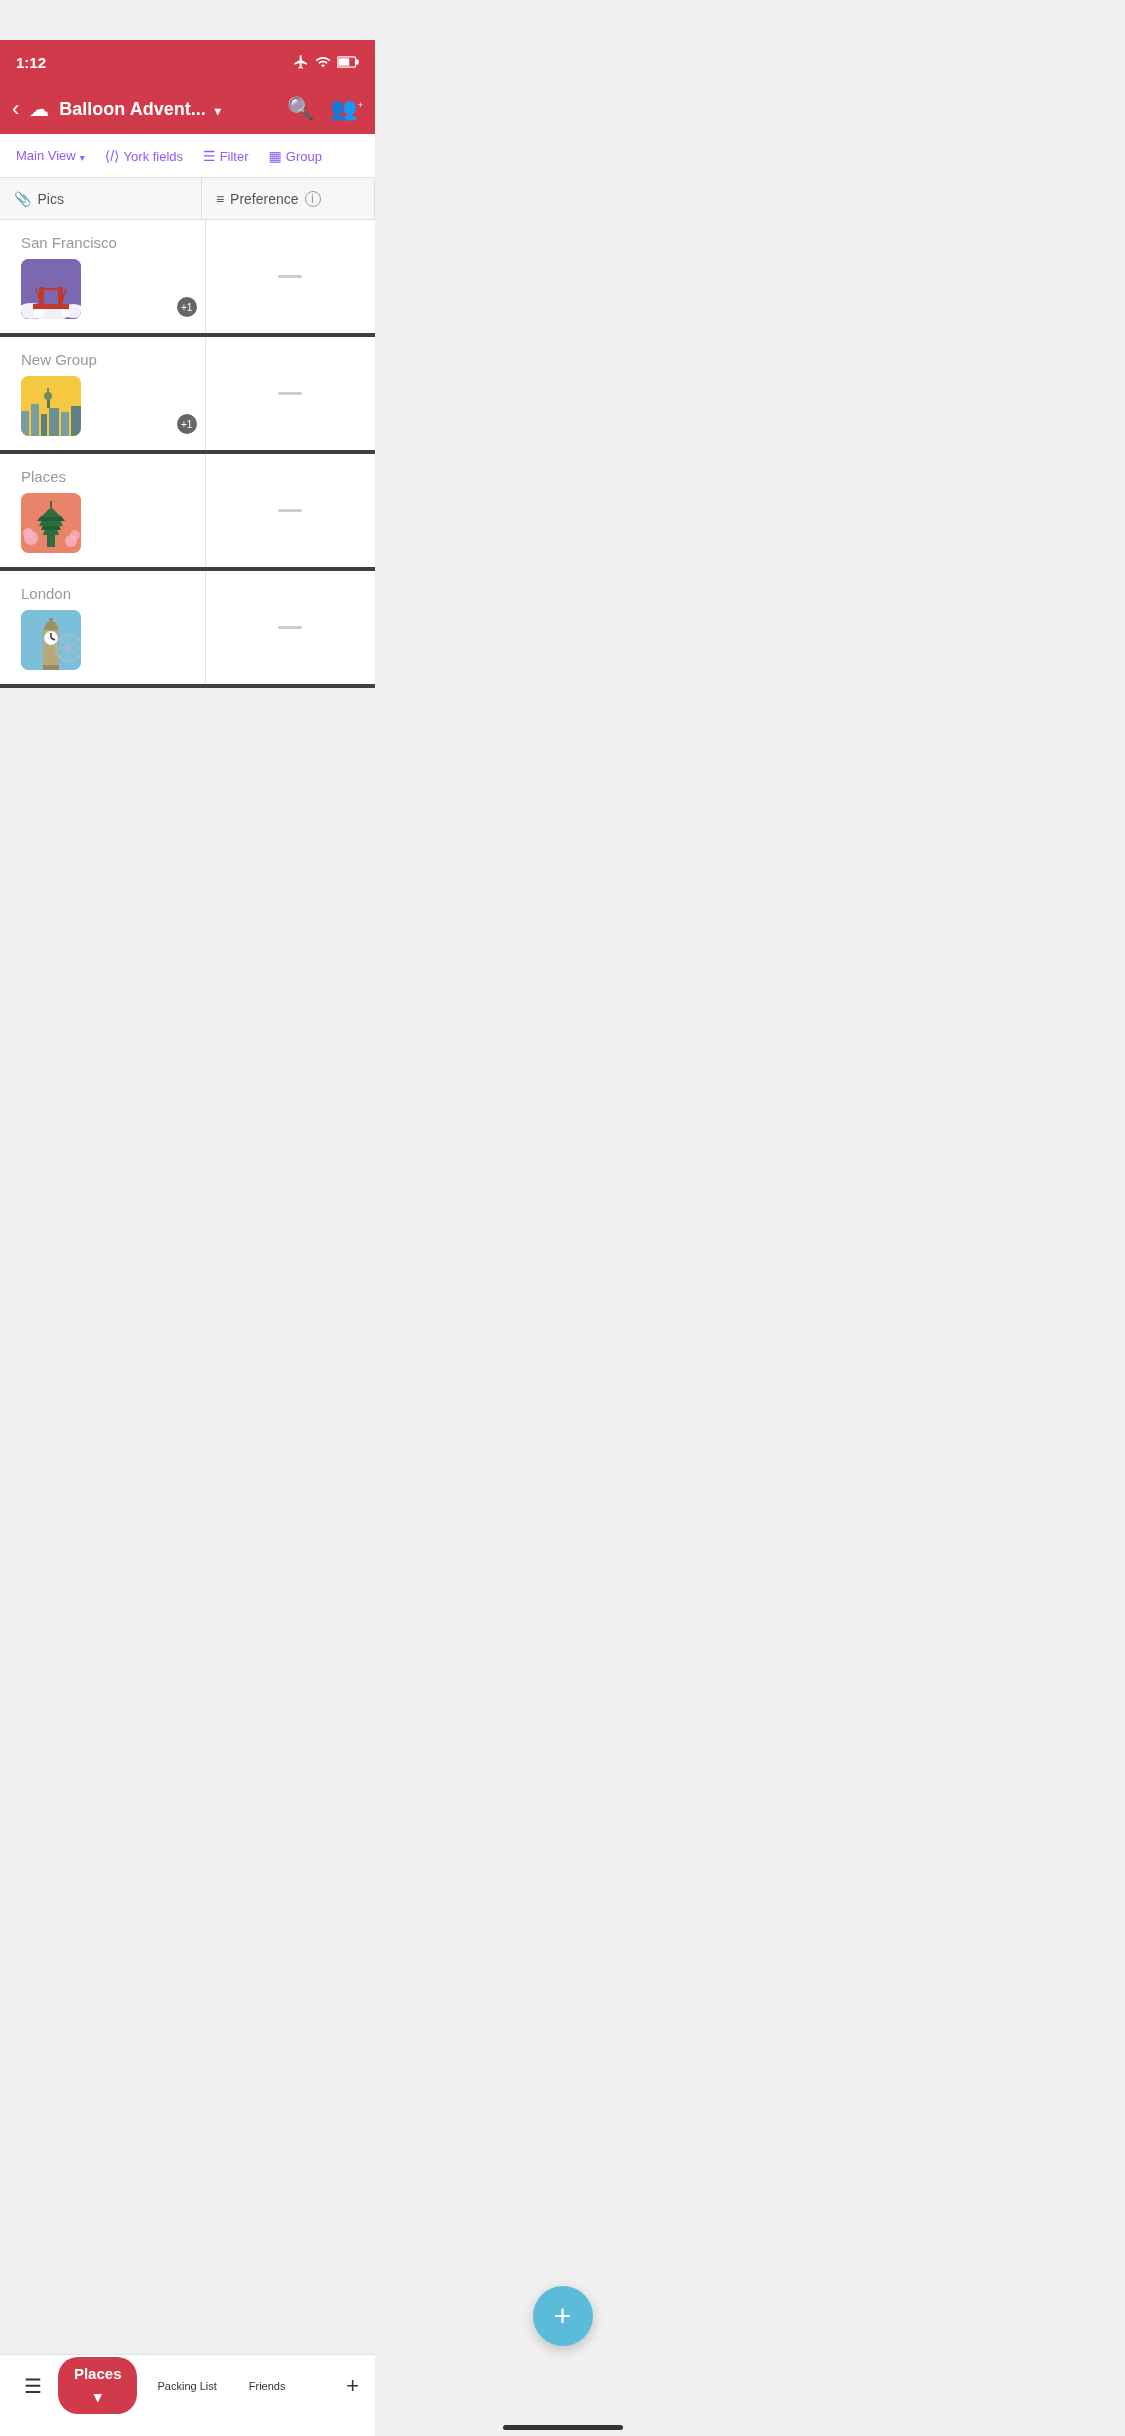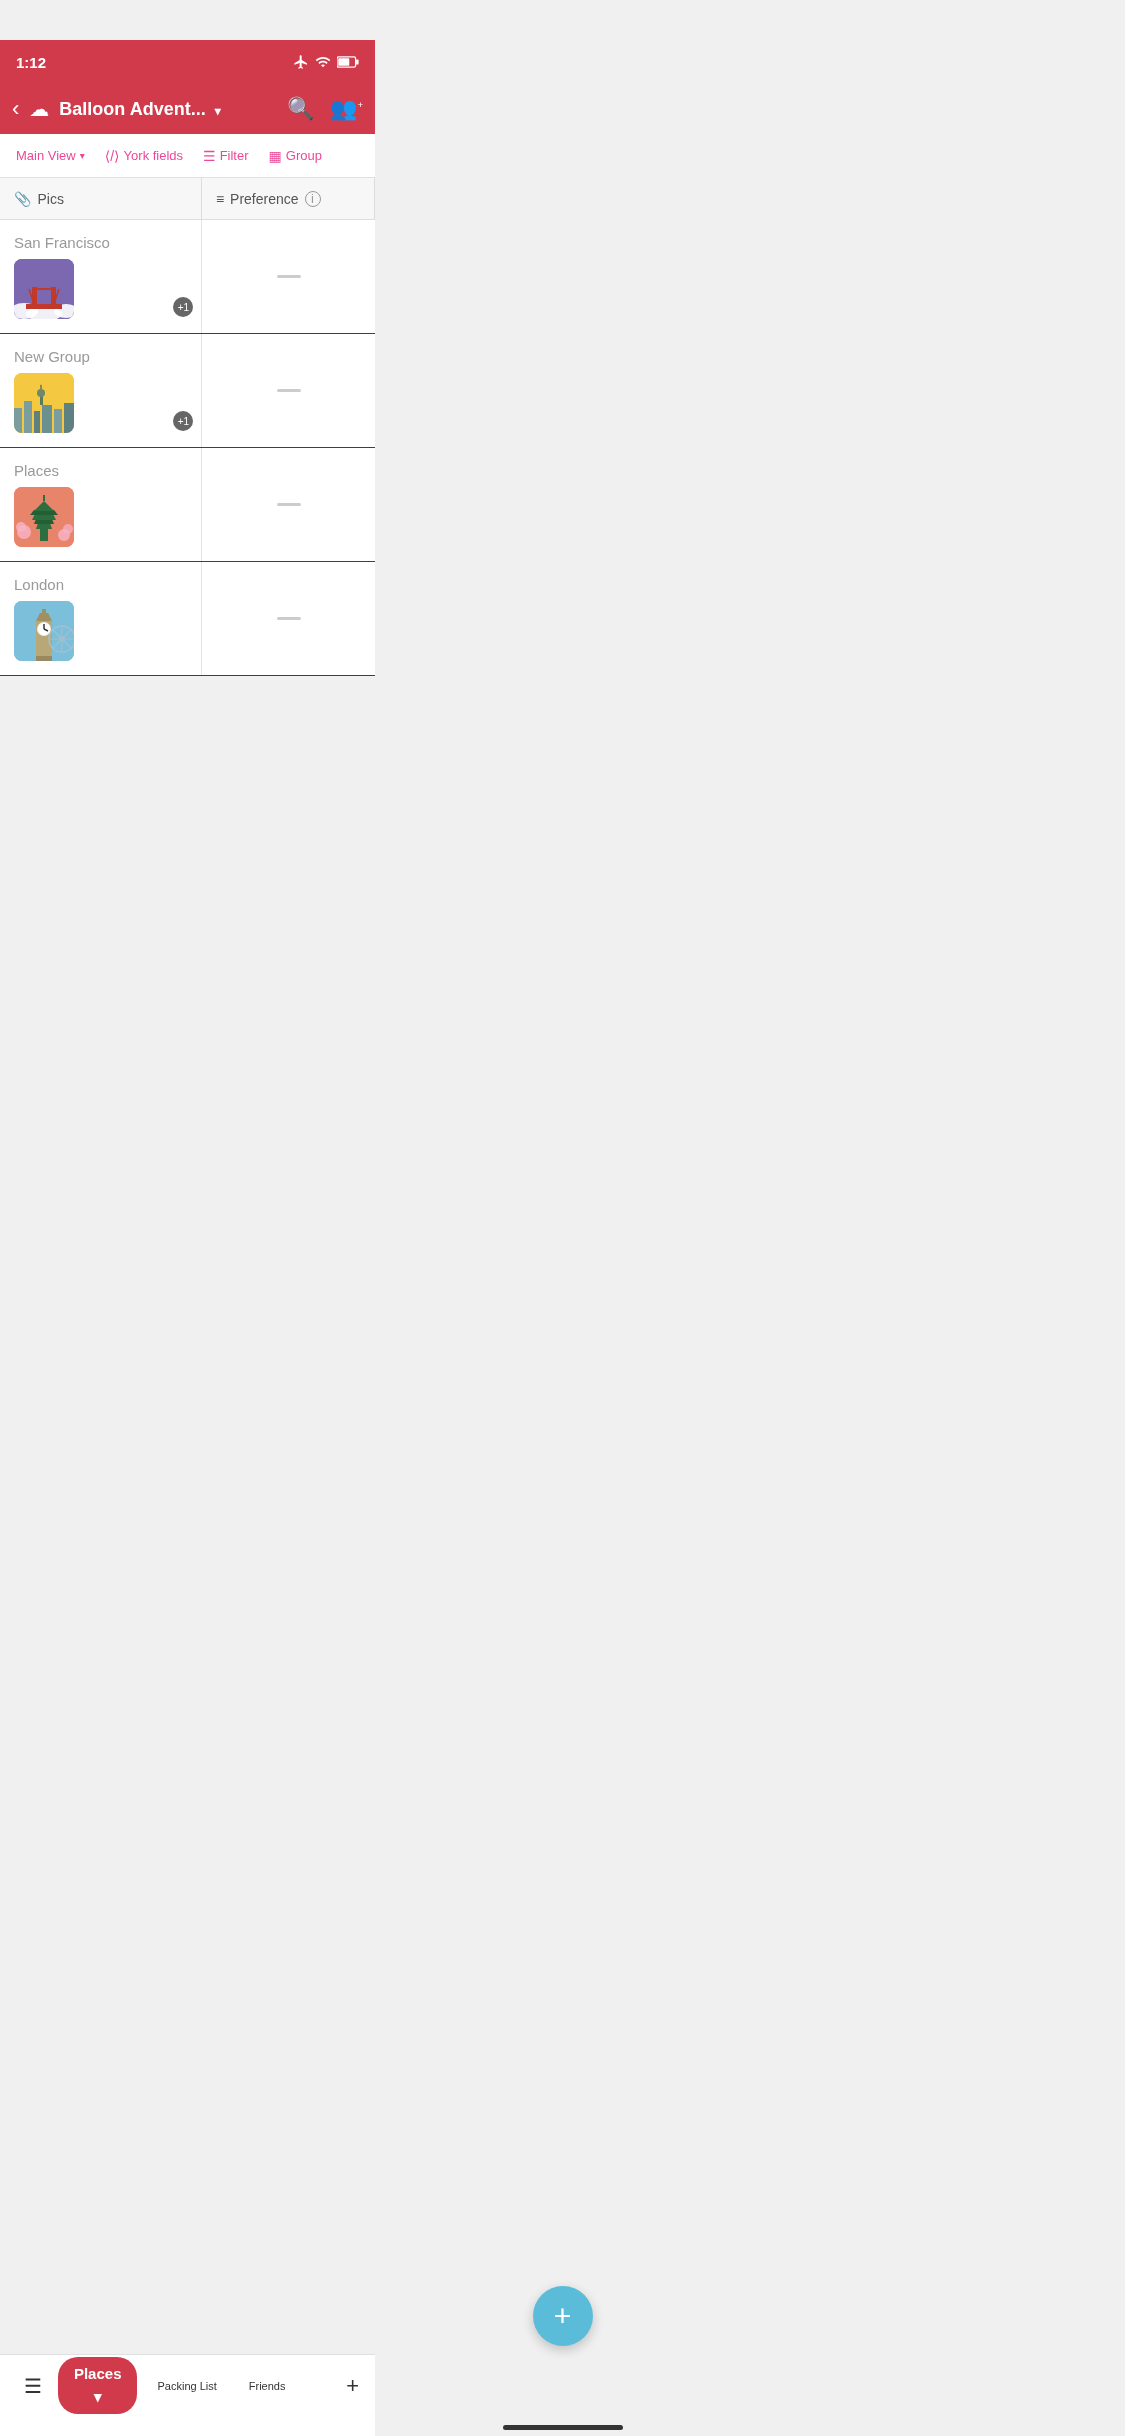--- a/index.html
+++ b/index.html
@@ -80,24 +80,24 @@
       height: 44px;
       display: flex;
       align-items: center;
       padding: 0 8px;
       gap: 4px;
       border-bottom: 1px solid #e0e0e0;
       overflow: hidden;
     }
     .toolbar-item {
       display: flex;
-      align-items: center;
+      align-items: flex-end;
       gap: 4px;
       font-size: 13px;
-      color: #ec4899;
+      color: #8b5cf6;
       padding: 4px 8px;
       cursor: pointer;
       white-space: nowrap;
     }
     .toolbar-item .icon {
       font-size: 14px;
     }
     .toolbar-chevron {
       font-size: 10px;
     }
@@ -123,22 +123,23 @@
     }
     .col-header:last-child {
       flex: 1;
     }
     .col-icon {
       font-size: 14px;
     }
     .table-row {
       display: flex;
       align-items: stretch;
-      border-bottom: 1px solid #404040;
+      border-bottom: 4px solid #404040;
       background: white;
+      padding-left: 7px;
     }
     .row-cell-main {
       flex: 1.2;
       padding: 14px 14px;
       border-right: 1px solid #e5e5e5;
     }
     .row-city-name {
       font-size: 15px;
       color: #999;
       margin-bottom: 8px;

